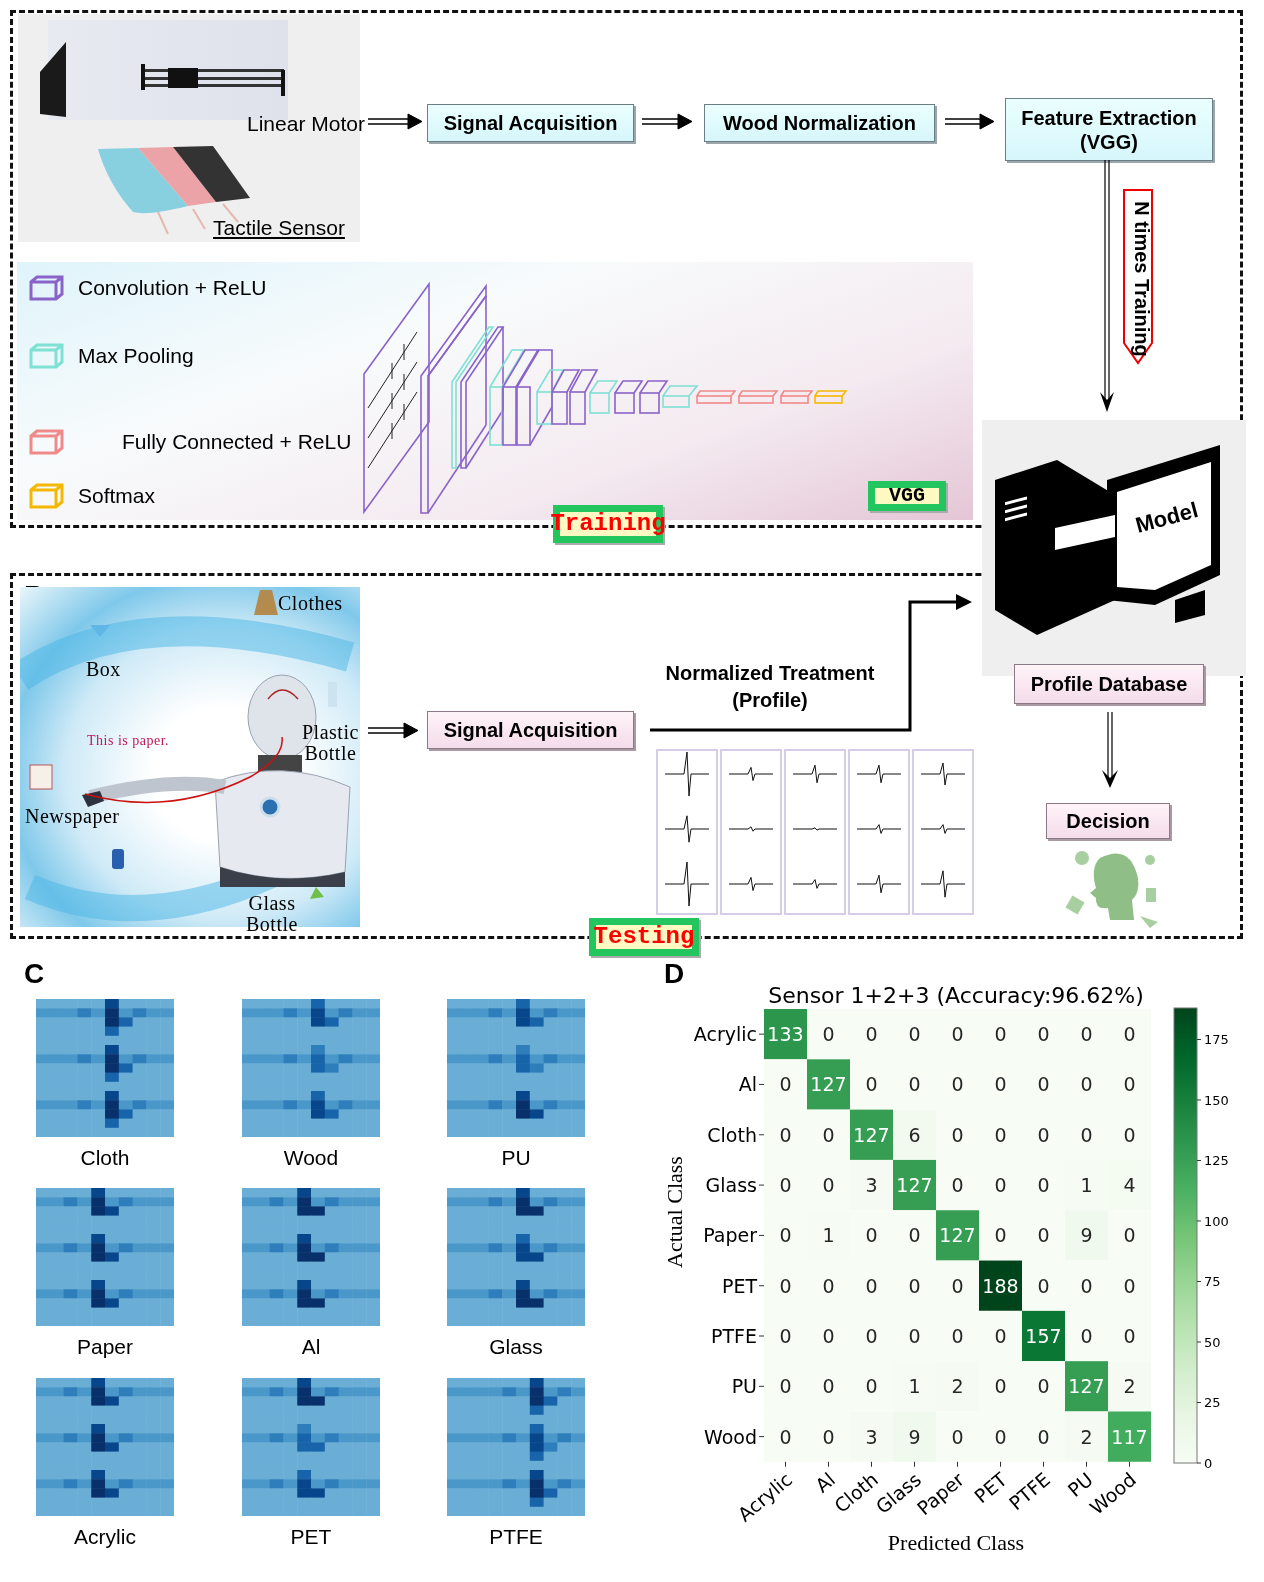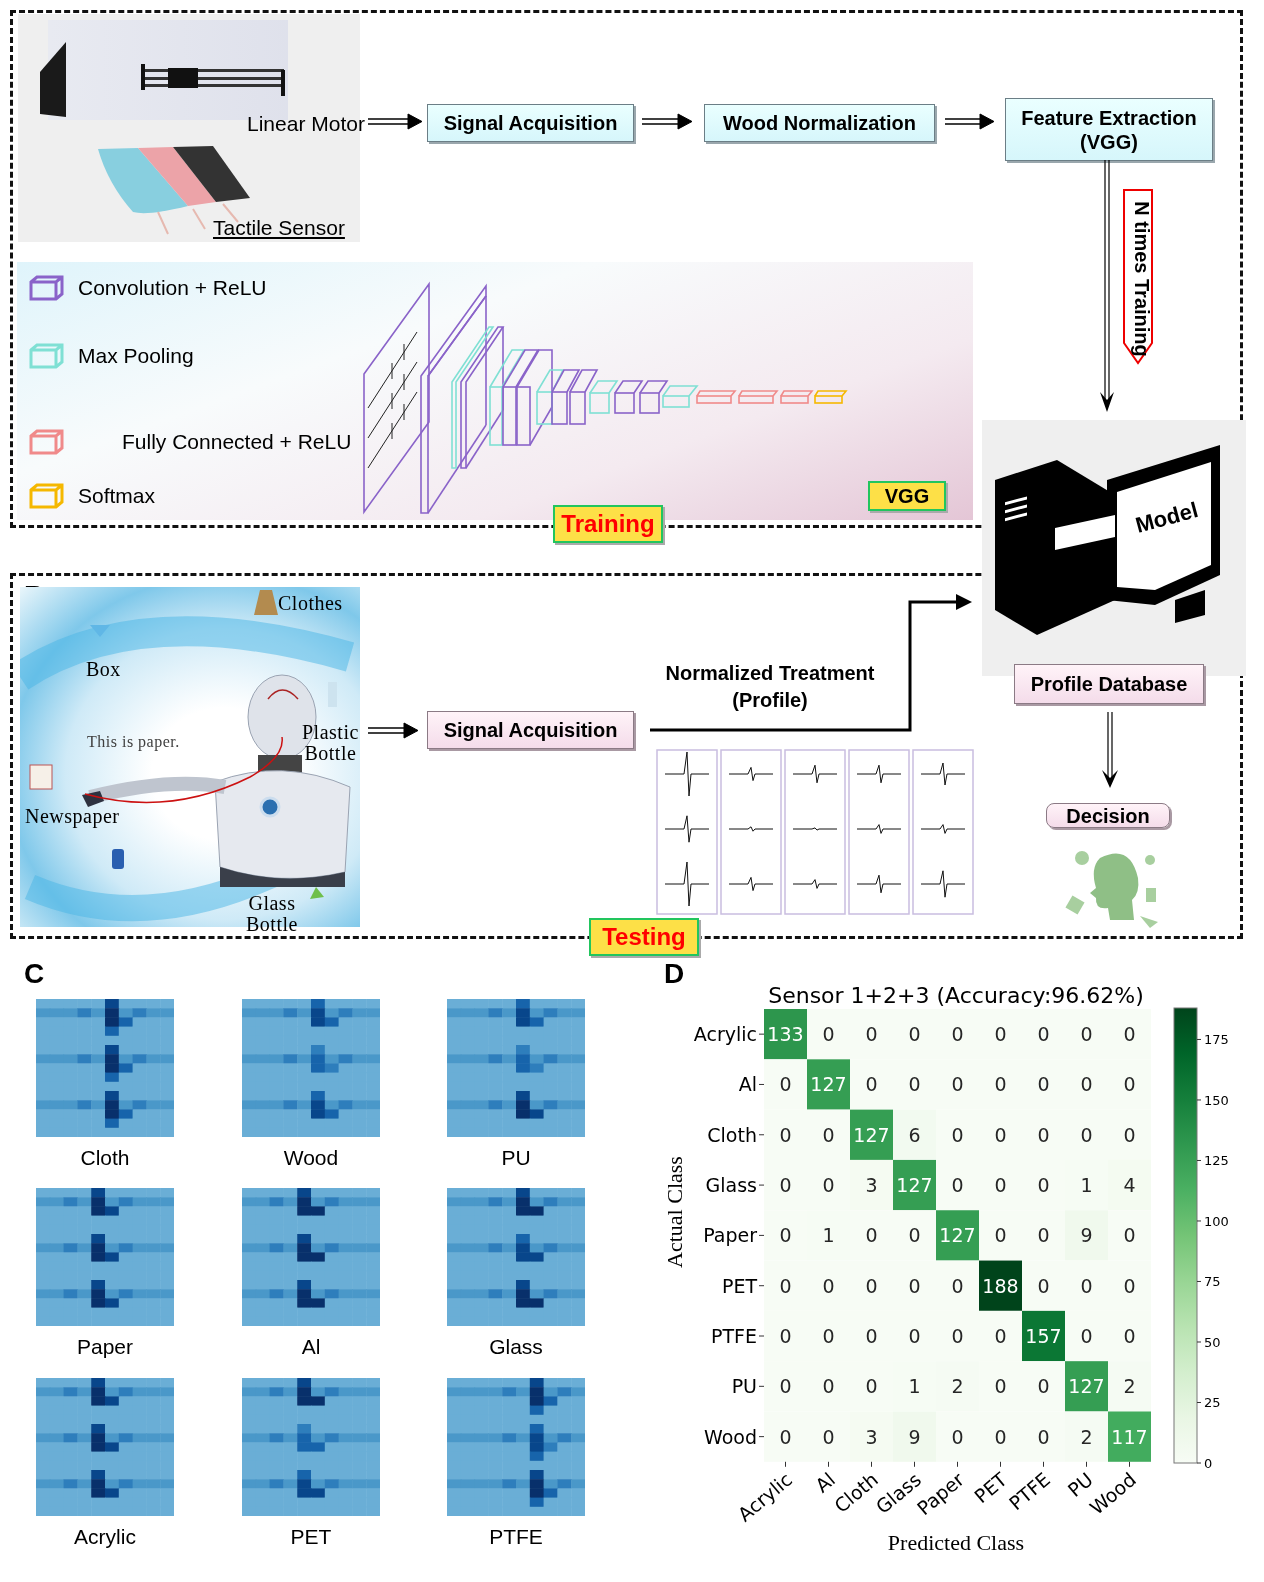--- a/index.html
+++ b/index.html
@@ -7,21 +7,21 @@
   body { width: 1264px; height: 1582px; position: relative; overflow: hidden;
          font-family: "Liberation Sans", sans-serif; color: #000; }
   .abs { position: absolute; }
   .panel-letter { position: absolute; font-weight: bold; font-size: 28px; font-family: "Liberation Sans", sans-serif; }
   .dash-box { position: absolute; border: 3px dashed #111; }
   .flow-box { position: absolute; border: 1px solid #6b7e86; box-shadow: 2px 2px 0 #9aa7ad;
               font-weight: bold; font-size: 20px; line-height: 1.2;
               display: flex; align-items: center; justify-content: center; padding: 2px 6px; }
   .cyan-box { background: linear-gradient(#eaffff, #d6f6fb); }
   .pink-box { background: linear-gradient(#fff3f8, #f4dcea); border-color:#8b7a85; box-shadow: 2px 2px 0 #a999a3;}
-  .white-box { background: #fde047; border: 2px solid #22c55e; box-shadow: 2px 2px 0 #aaa; }
+  .white-box { background: #fef9c3; border: 7px solid #22c55e; box-shadow: 2px 2px 0 #aaa; font-family: Liberation Mono, monospace; }
   .red-label { color: #ff0000; font-weight: bold; font-size: 24px; }
   .legend-row { position: absolute; display: flex; align-items: center; font-size: 21px; }
   .legend-row svg { margin-right: 10px; }
   .scene-caption { position: absolute; font-family: "Liberation Serif", serif; font-size: 20px; letter-spacing: 0.5px; line-height: 1.05; text-align: center; }
   .hm-label { position: absolute; width: 140px; text-align: center; font-size: 21px; }
   .cm-cell-text { font-family: "DejaVu Sans", sans-serif; font-size: 19px; }
   .cm-tick { font-family: "DejaVu Sans", sans-serif; font-size: 19px; }
 </style>
 </head>
 <body>
@@ -244,21 +244,21 @@
     <rect x="308" y="95" width="9" height="25" fill="#cde3ef"></rect>
     <path d="M290,312 l6,-12 l8,10 z" fill="#6fbf4b"></path>
   </svg>
 </div>
 <div class="scene-caption" style="left:278px;top:593px;">Clothes</div>
 <div class="scene-caption" style="left:86px;top:659px;">Box</div>
 <div class="scene-caption" style="left:302px;top:722px;">
   <div>Plastic</div>
   <div>Bottle</div>
 </div>
-<div class="scene-caption" style="left:87px;top:734px;color:#404040;font-size:16px;">This is paper.</div>
+<div class="scene-caption" style="left:87px;top:734px;color:#be185d;font-size:14px;">This is paper.</div>
 <div class="scene-caption" style="left:25px;top:806px;">Newspaper</div>
 <div class="scene-caption" style="left:246px;top:893px;">
   <div>Glass</div>
   <div>Bottle</div>
 </div>
 
 <svg class="abs" style="left:360px;top:590px;" width="620" height="170">
   <g stroke="#000" fill="#000">
     <line x1="8" y1="138" x2="46" y2="138" stroke-width="1.5"></line>
       <line x1="8" y1="143" x2="46" y2="143" stroke-width="1.5"></line>
@@ -312,21 +312,21 @@
 <div class="abs" style="left:1135px;top:505px;font-weight:bold;font-size:22px;transform:rotate(-15deg);">Model</div>
 
 <div class="flow-box pink-box" style="left:1014px;top:664px;width:190px;height:40px;">
   <span>Profile Database</span>
 </div>
 <svg class="abs" style="left:1095px;top:712px;" width="30" height="80">
   <line x1="13" y1="0" x2="13" y2="66" stroke="#000" stroke-width="1.2"></line>
   <line x1="17" y1="0" x2="17" y2="66" stroke="#000" stroke-width="1.2"></line>
   <polygon points="7,58 15,76 23,58 15,66" fill="#000"></polygon>
 </svg>
-<div class="flow-box pink-box" style="left:1046px;top:803px;width:124px;height:25px;border-radius:8px;">
+<div class="flow-box pink-box" style="left:1046px;top:803px;width:124px;height:36px;">
   <span>Decision</span>
 </div>
 <svg class="abs" style="left:1060px;top:838px;" width="110" height="90">
   <path d="M40,20 Q70,5 78,40 Q80,55 72,62 L74,82 L50,82 L48,70 Q35,72 36,60 L30,55 L36,50 Q30,30 40,20 Z" fill="#8fbf86"></path>
   <circle cx="22" cy="20" r="7" fill="#a8cf9f"></circle>
     <circle cx="90" cy="22" r="5" fill="#a8cf9f"></circle>
   <rect x="8" y="60" width="14" height="14" fill="#a8cf9f" transform="rotate(30 15 67)"></rect>
   <rect x="86" y="50" width="10" height="14" fill="#a8cf9f"></rect>
   <path d="M80,78 l18,6 l-8,6 z" fill="#a8cf9f"></path>
 </svg>

